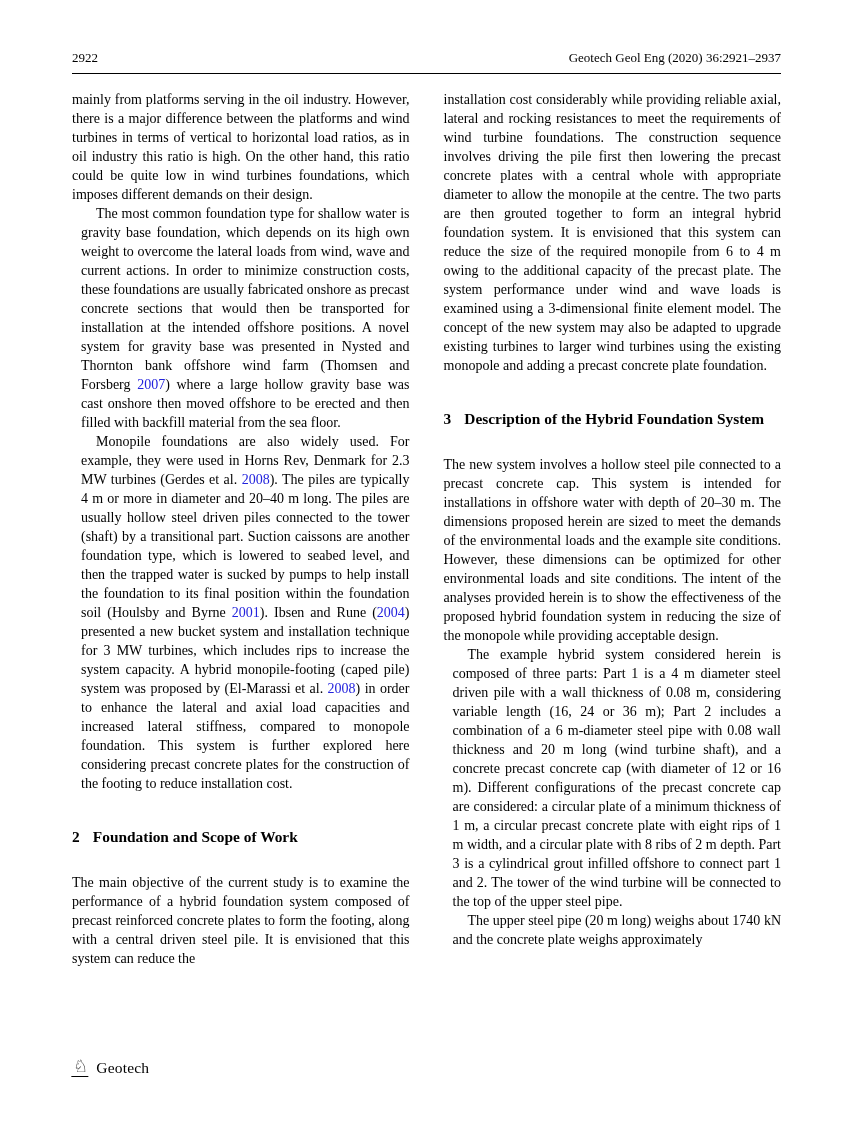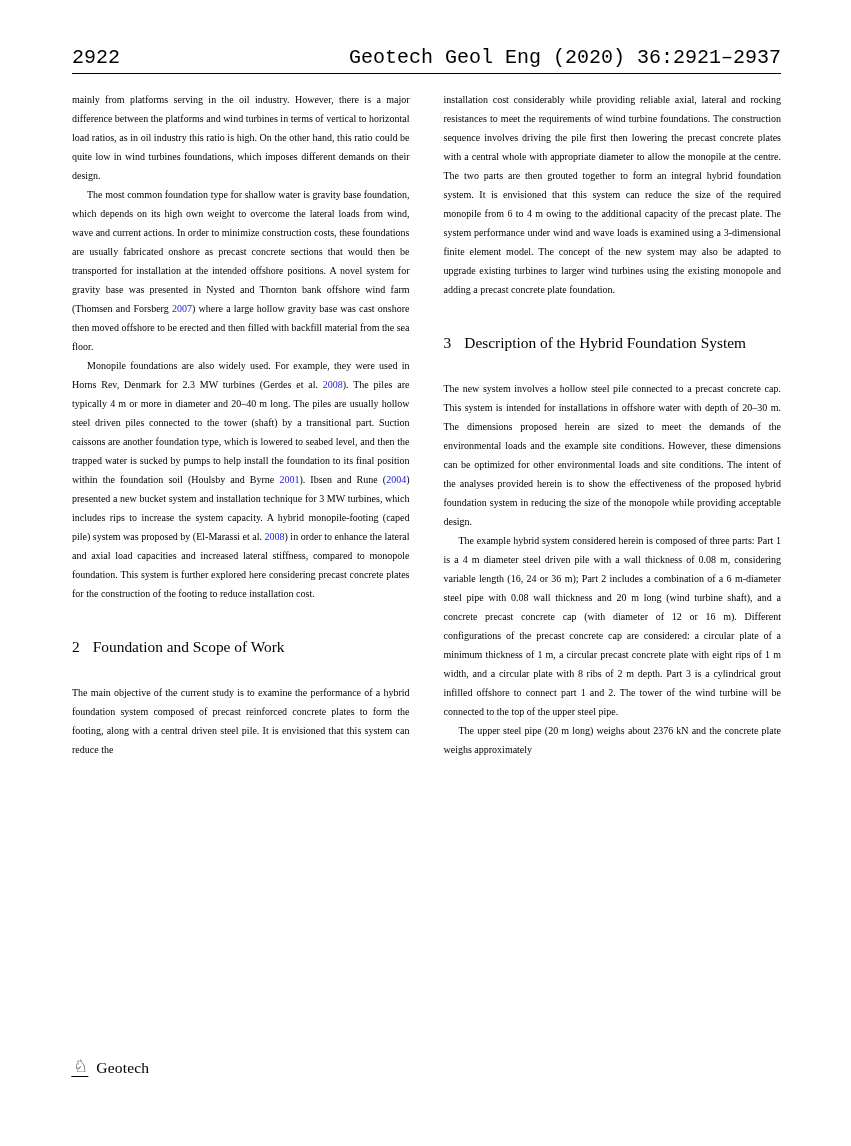--- a/index.html
+++ b/index.html
@@ -8,36 +8,36 @@
     width: 851px; height: 1146px; overflow: hidden;
     background: #ffffff; color: var(--ink);
     font-family: "Liberation Serif", "DejaVu Serif", serif;
   }
   .page {
     position: relative; width: 851px; height: 1146px;
     padding: 50px 70px 0 72px;
   }
   .running-head {
     display: flex; justify-content: space-between; align-items: baseline;
-    font-size: 20px; line-height: 16px; font-family: Liberation Mono, monospace;
+    font-size: 13px; line-height: 16px;
   }
   .head-rule {
     border: 0; border-top: 1.6px solid #000; margin-top: 7px;
   }
   .columns {
     display: flex; gap: 34px; margin-top: 16px;
   }
   .col { width: 337.5px; }
   .col p {
-    font-size: 10px; line-height: 19px; text-align: justify;
+    font-size: 14px; line-height: 19px; text-align: justify;
     hyphens: auto; -webkit-hyphens: auto;
   }
-  .col p.indent { text-indent: 15px; }
+  .col p.indent { text-indent: 15px; margin-left: 9px; }
   .section-heading {
-    font-weight: normal; font-size: 15.4px; line-height: 19px;
+    font-weight: bold; font-size: 15.4px; line-height: 19px;
     margin: 34px 0 27px 0; text-align: left;
   }
   .section-heading .h-num { margin-right: 0.85em; }
   a.cite { color: var(--link); text-decoration: none; cursor: pointer; }
   .footer {
     position: absolute; left: 72px; top: 1058px;
     display: flex; align-items: center; gap: 7px;
   }
   .springer-mark {
     display: inline-block; font-size: 17px; line-height: 17px;
@@ -63,21 +63,21 @@
         <p class="indent">The most common foundation type for shallow water is gravity base foundation, which depends on its high own weight to overcome the lateral loads from wind, wave and current actions. In order to minimize construction costs, these foundations are usually fabricated onshore as precast concrete sections that would then be transported for installation at the intended offshore positions. A novel system for gravity base was presented in Nysted and Thornton bank offshore wind farm (Thomsen and Forsberg <a class="cite">2007</a>) where a large hollow gravity base was cast onshore then moved offshore to be erected and then filled with backfill material from the sea floor.</p>
         <p class="indent">Monopile foundations are also widely used. For example, they were used in Horns Rev, Denmark for 2.3 MW turbines (Gerdes et al. <a class="cite">2008</a>). The piles are typically 4 m or more in diameter and 20–40 m long. The piles are usually hollow steel driven piles connected to the tower (shaft) by a transitional part. Suction caissons are another foundation type, which is lowered to seabed level, and then the trapped water is sucked by pumps to help install the foundation to its final position within the foundation soil (Houlsby and Byrne <a class="cite">2001</a>). Ibsen and Rune (<a class="cite">2004</a>) presented a new bucket system and installation technique for 3 MW turbines, which includes rips to increase the system capacity. A hybrid monopile-footing (caped pile) system was proposed by (El-Marassi et al. <a class="cite">2008</a>) in order to enhance the lateral and axial load capacities and increased lateral stiffness, compared to monopole foundation. This system is further explored here considering precast concrete plates for the construction of the footing to reduce installation cost.</p>
         <div class="section-heading"><span class="h-num">2</span><span>Foundation and Scope of Work</span></div>
         <p>The main objective of the current study is to examine the performance of a hybrid foundation system composed of precast reinforced concrete plates to form the footing, along with a central driven steel pile. It is envisioned that this system can reduce the</p>
       </div>
     <div class="col">
         <p>installation cost considerably while providing reliable axial, lateral and rocking resistances to meet the requirements of wind turbine foundations. The construction sequence involves driving the pile first then lowering the precast concrete plates with a central whole with appropriate diameter to allow the monopile at the centre. The two parts are then grouted together to form an integral hybrid foundation system. It is envisioned that this system can reduce the size of the required monopile from 6 to 4 m owing to the additional capacity of the precast plate. The system performance under wind and wave loads is examined using a 3-dimensional finite element model. The concept of the new system may also be adapted to upgrade existing turbines to larger wind turbines using the existing monopole and adding a precast concrete plate foundation.</p>
         <div class="section-heading"><span class="h-num">3</span><span>Description of the Hybrid Foundation System</span></div>
         <p>The new system involves a hollow steel pile connected to a precast concrete cap. This system is intended for installations in offshore water with depth of 20–30 m. The dimensions proposed herein are sized to meet the demands of the environmental loads and the example site conditions. However, these dimensions can be optimized for other environmental loads and site conditions. The intent of the analyses provided herein is to show the effectiveness of the proposed hybrid foundation system in reducing the size of the monopole while providing acceptable design.</p>
         <p class="indent">The example hybrid system considered herein is composed of three parts: Part 1 is a 4 m diameter steel driven pile with a wall thickness of 0.08 m, considering variable length (16, 24 or 36 m); Part 2 includes a combination of a 6 m-diameter steel pipe with 0.08 wall thickness and 20 m long (wind turbine shaft), and a concrete precast concrete cap (with diameter of 12 or 16 m). Different configurations of the precast concrete cap are considered: a circular plate of a minimum thickness of 1 m, a circular precast concrete plate with eight rips of 1 m width, and a circular plate with 8 ribs of 2 m depth. Part 3 is a cylindrical grout infilled offshore to connect part 1 and 2. The tower of the wind turbine will be connected to the top of the upper steel pipe.</p>
-        <p class="indent">The upper steel pipe (20 m long) weighs about 2376 kN and the concrete plate weighs approximately</p>
+        <p class="indent">The upper steel pipe (20 m long) weighs about 1740 kN and the concrete plate weighs approximately</p>
       </div>
   </div>
 
   <div class="footer">
     <span class="springer-mark">♘</span>
     <span class="springer-word">Geotech</span>
   </div>
 
 </div>
 

